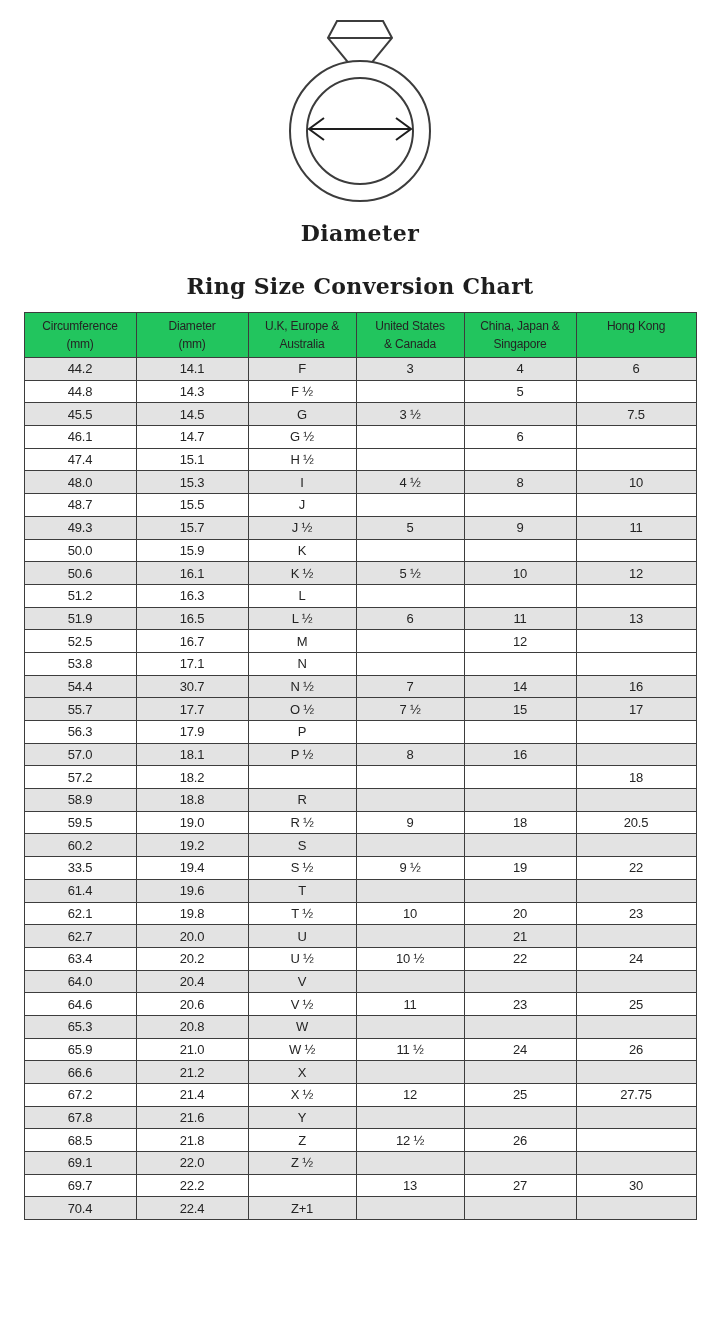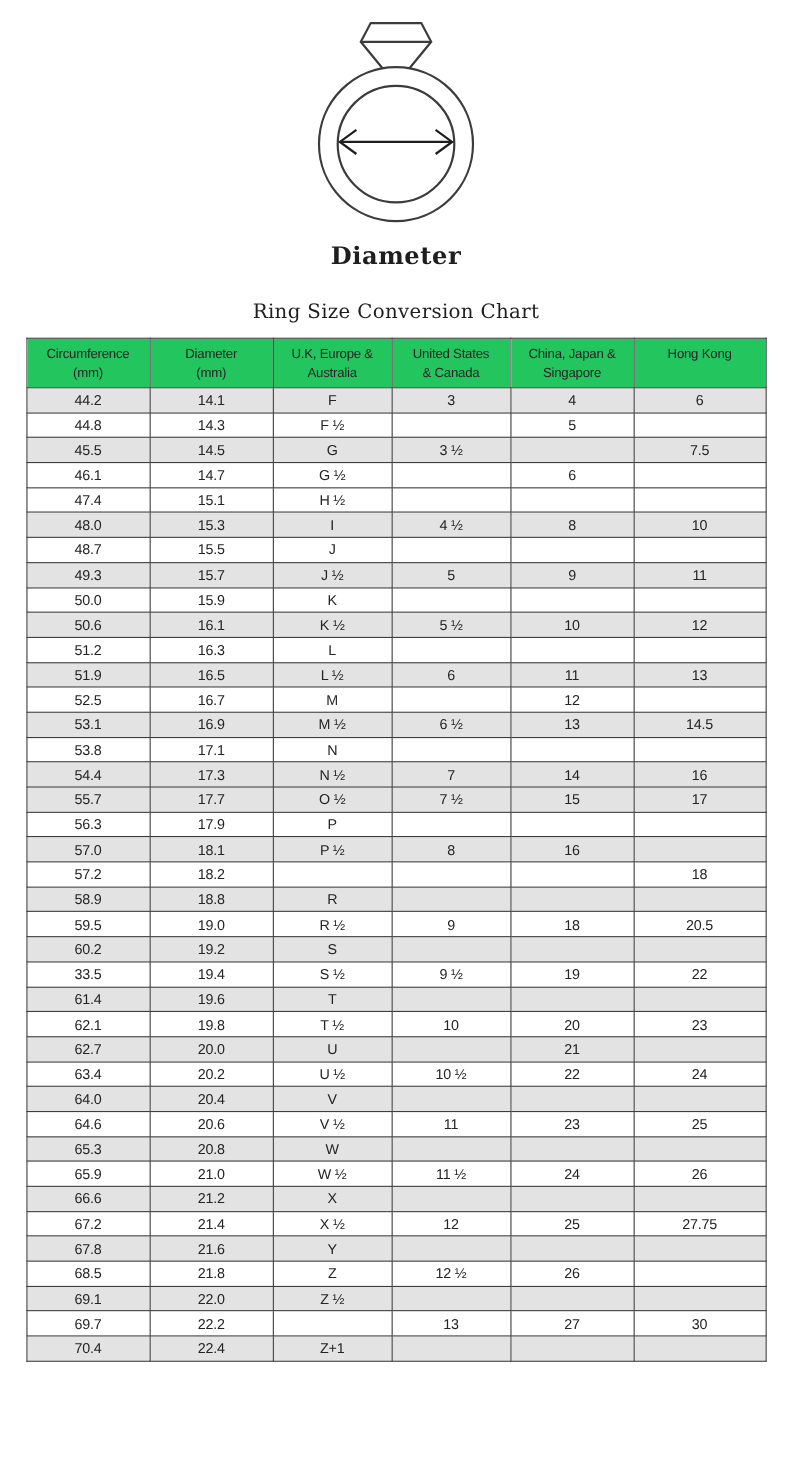--- a/index.html
+++ b/index.html
@@ -28,22 +28,22 @@
     font-family: "DejaVu Serif", "Liberation Serif", serif;
     font-weight: bold;
     font-size: 22px;
     letter-spacing: 0.5px;
     color: #1e1e1e;
     margin-top: 16px;
     text-align: center;
   }
   .chart-title {
     font-family: "DejaVu Serif", "Liberation Serif", serif;
-    font-weight: normal;
-    font-size: 18px;
+    font-weight: bold;
+    font-size: 22px;
     letter-spacing: 0.3px;
     color: #1e1e1e;
     text-align: center;
     margin: 27px 0 13px 0;
   }
   table.ring-table {
     border-collapse: collapse;
     table-layout: fixed;
     width: 672px;
     margin: 0 auto;
@@ -246,39 +246,31 @@
           <td>13</td>
         </tr>
         <tr>
           <td>52.5</td>
           <td>16.7</td>
           <td>M</td>
           <td></td>
           <td>12</td>
           <td></td>
         </tr>
-        <tr class="shaded">
-          <td>53.1</td>
-          <td>16.9</td>
-          <td>M ½</td>
-          <td>6 ½</td>
-          <td>13</td>
-          <td>14.5</td>
-        </tr>
         <tr>
           <td>53.8</td>
           <td>17.1</td>
           <td>N</td>
           <td></td>
           <td></td>
           <td></td>
         </tr>
         <tr class="shaded">
           <td>54.4</td>
-          <td>17.3</td>
+          <td>30.7</td>
           <td>N ½</td>
           <td>7</td>
           <td>14</td>
           <td>16</td>
         </tr>
         <tr class="shaded">
           <td>55.7</td>
           <td>17.7</td>
           <td>O ½</td>
           <td>7 ½</td>

